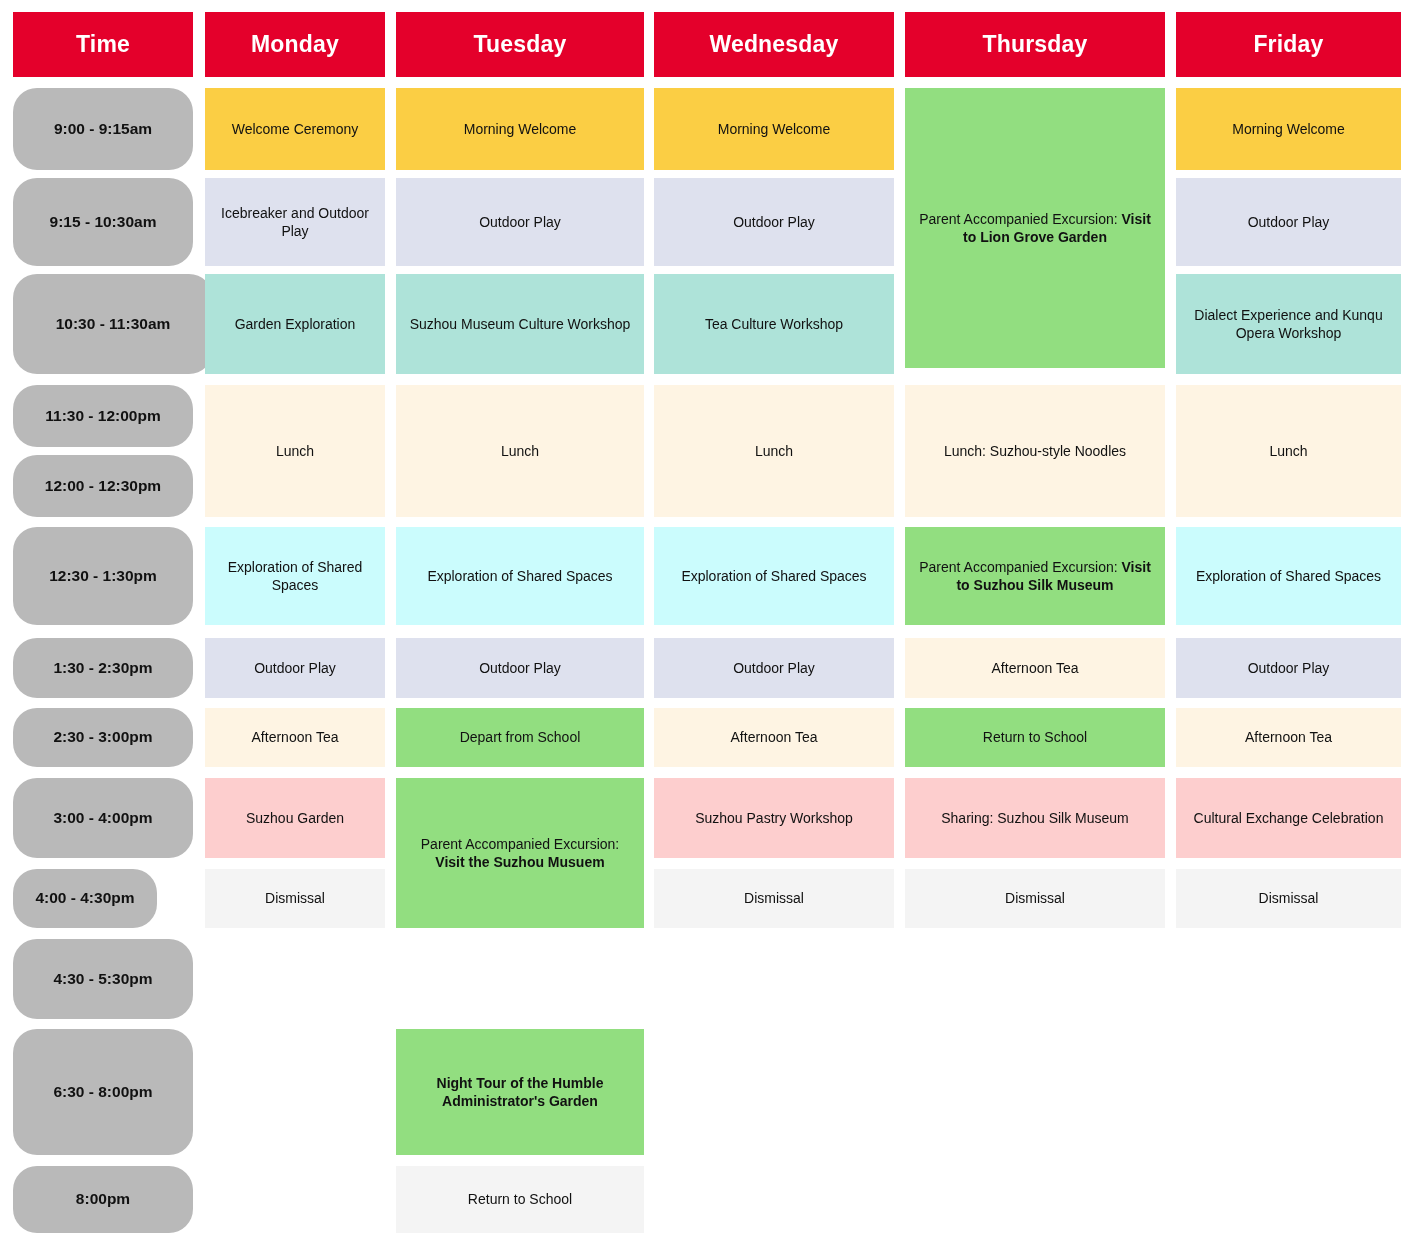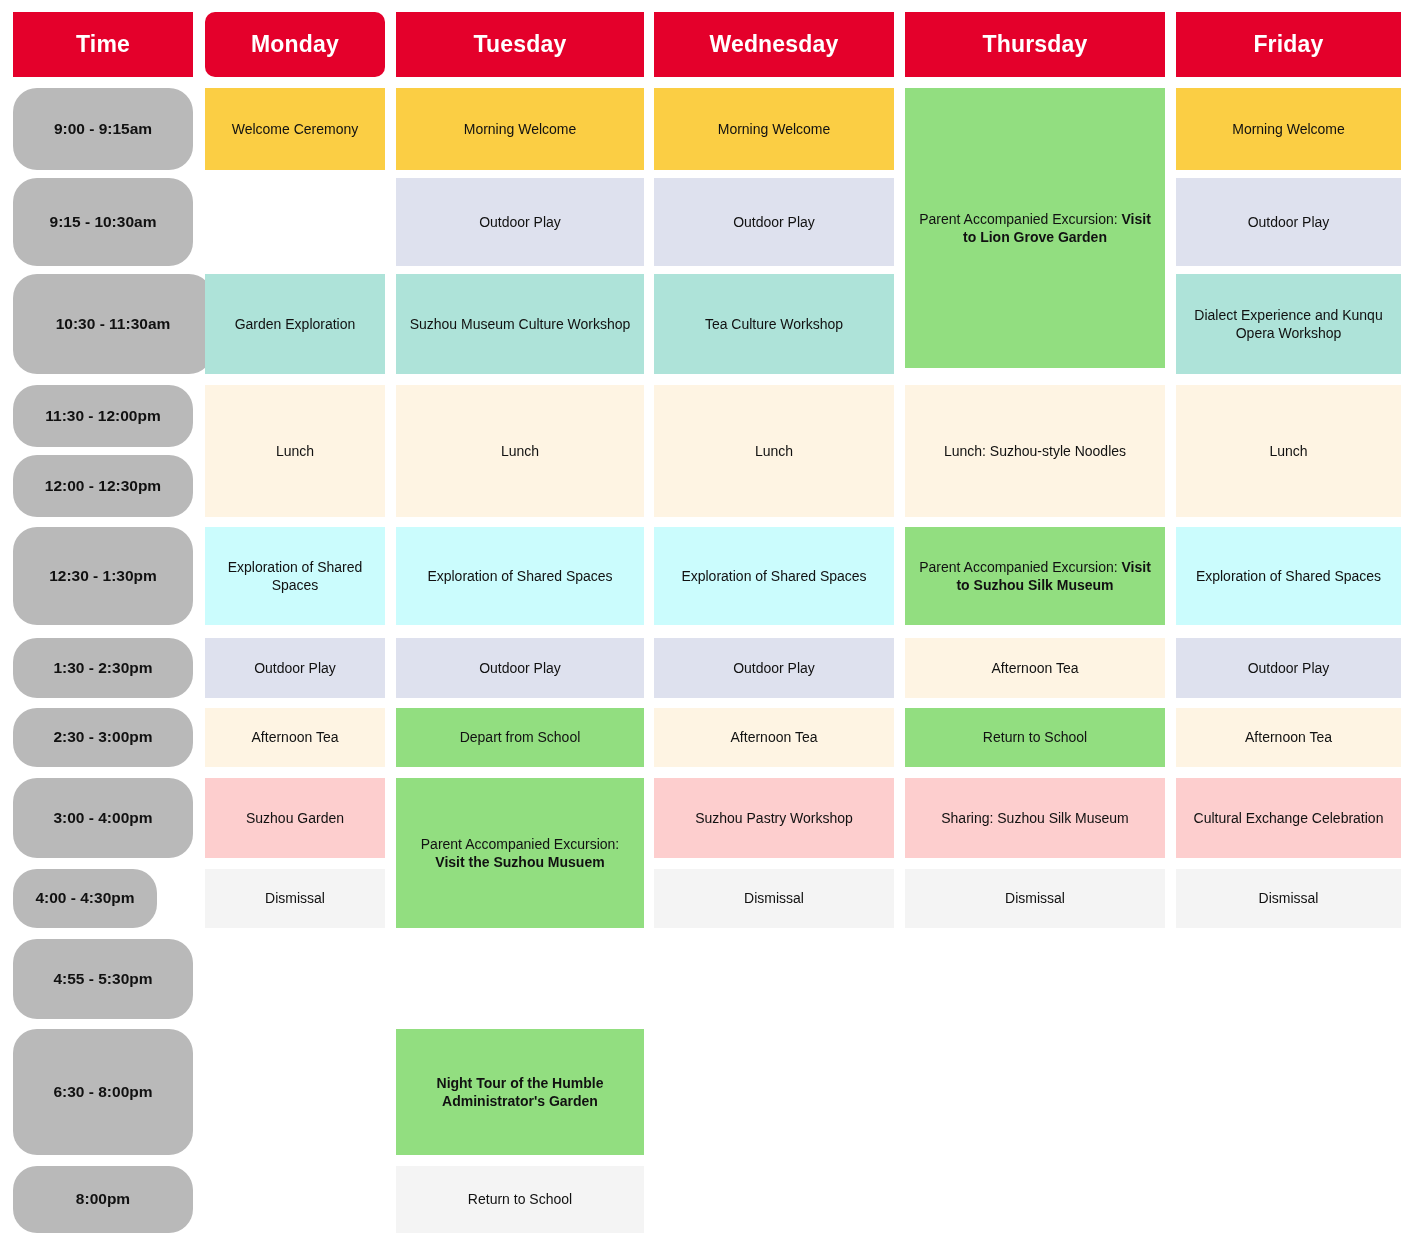--- a/index.html
+++ b/index.html
@@ -58,41 +58,42 @@
   .c-gray    { background: #F4F4F4; }
   .c-green   { background: #92DE80; }
   .c-tan     { background: #DFBE99; }
 </style>
 </head>
 <body>
 
 <div id="schedule">
 
   <div class="cell hdr" style="left:13px;  top:12px; width:180px; height:65px;">Time</div>
-  <div class="cell hdr" style="left:205px; top:12px; width:180px; height:65px;border-radius:10px;">Monday</div>
+  <div class="cell hdr" style="left:205px; top:12px; width:180px; height:65px;">Monday</div>
   <div class="cell hdr" style="left:654px; top:12px; width:240px; height:65px;">Wednesday</div>
   <div class="cell hdr" style="left:396px; top:12px; width:248px; height:65px;">Tuesday</div>
   <div class="cell hdr" style="left:905px; top:12px; width:260px; height:65px;">Thursday</div>
   <div class="cell hdr" style="left:1176px;top:12px; width:225px; height:65px;">Friday</div>
 
   <div class="cell timecell" style="left:13px; top:88px;  width:180px; height:82px;">9:00 - 9:15am</div>
   <div class="cell timecell" style="left:13px; top:178px; width:180px; height:88px;">9:15 - 10:30am</div>
   <div class="cell timecell" style="left:13px; top:274px; width:200px; height:100px;">10:30 - 11:30am</div>
   <div class="cell timecell" style="left:13px; top:385px; width:180px; height:62px;">11:30 - 12:00pm</div>
   <div class="cell timecell" style="left:13px; top:455px; width:180px; height:62px;">12:00 - 12:30pm</div>
   <div class="cell timecell" style="left:13px; top:527px; width:180px; height:98px;">12:30 - 1:30pm</div>
   <div class="cell timecell" style="left:13px; top:638px; width:180px; height:60px;">1:30 - 2:30pm</div>
   <div class="cell timecell" style="left:13px; top:708px; width:180px; height:59px;">2:30 - 3:00pm</div>
   <div class="cell timecell" style="left:13px; top:778px; width:180px; height:80px;">3:00 - 4:00pm</div>
   <div class="cell timecell" style="left:13px; top:869px; width:144px; height:59px;">4:00 - 4:30pm</div>
-  <div class="cell timecell" style="left:13px; top:939px; width:180px; height:80px;">4:55 - 5:30pm</div>
+  <div class="cell timecell" style="left:13px; top:939px; width:180px; height:80px;">4:30 - 5:30pm</div>
   <div class="cell timecell" style="left:13px; top:1029px;width:180px; height:126px;">6:30 - 8:00pm</div>
   <div class="cell timecell" style="left:13px; top:1166px;width:180px; height:67px;">8:00pm</div>
 
   <div class="cell act c-yellow" style="left:205px; top:88px;  width:180px; height:82px;">Welcome Ceremony</div>
+  <div class="cell act c-lav" style="left:205px; top:178px; width:180px; height:88px;">Icebreaker and Outdoor Play</div>
   <div class="cell act c-teal" style="left:205px; top:274px; width:180px; height:100px;">Garden Exploration</div>
   <div class="cell act c-cream" style="left:205px; top:385px; width:180px; height:132px;">Lunch</div>
   <div class="cell act c-cyan" style="left:205px; top:527px; width:180px; height:98px;">Exploration of Shared Spaces</div>
   <div class="cell act c-lav" style="left:205px; top:638px; width:180px; height:60px;">Outdoor Play</div>
   <div class="cell act c-cream" style="left:205px; top:708px; width:180px; height:59px;">Afternoon Tea</div>
   <div class="cell act c-pink" style="left:205px; top:778px; width:180px; height:80px;">Suzhou Garden</div>
   <div class="cell act c-gray" style="left:205px; top:869px; width:180px; height:59px;">Dismissal</div>
 
   <div class="cell act c-yellow" style="left:396px; top:88px;  width:248px; height:82px;">Morning Welcome</div>
   <div class="cell act c-lav" style="left:396px; top:178px; width:248px; height:88px;">Outdoor Play</div>

